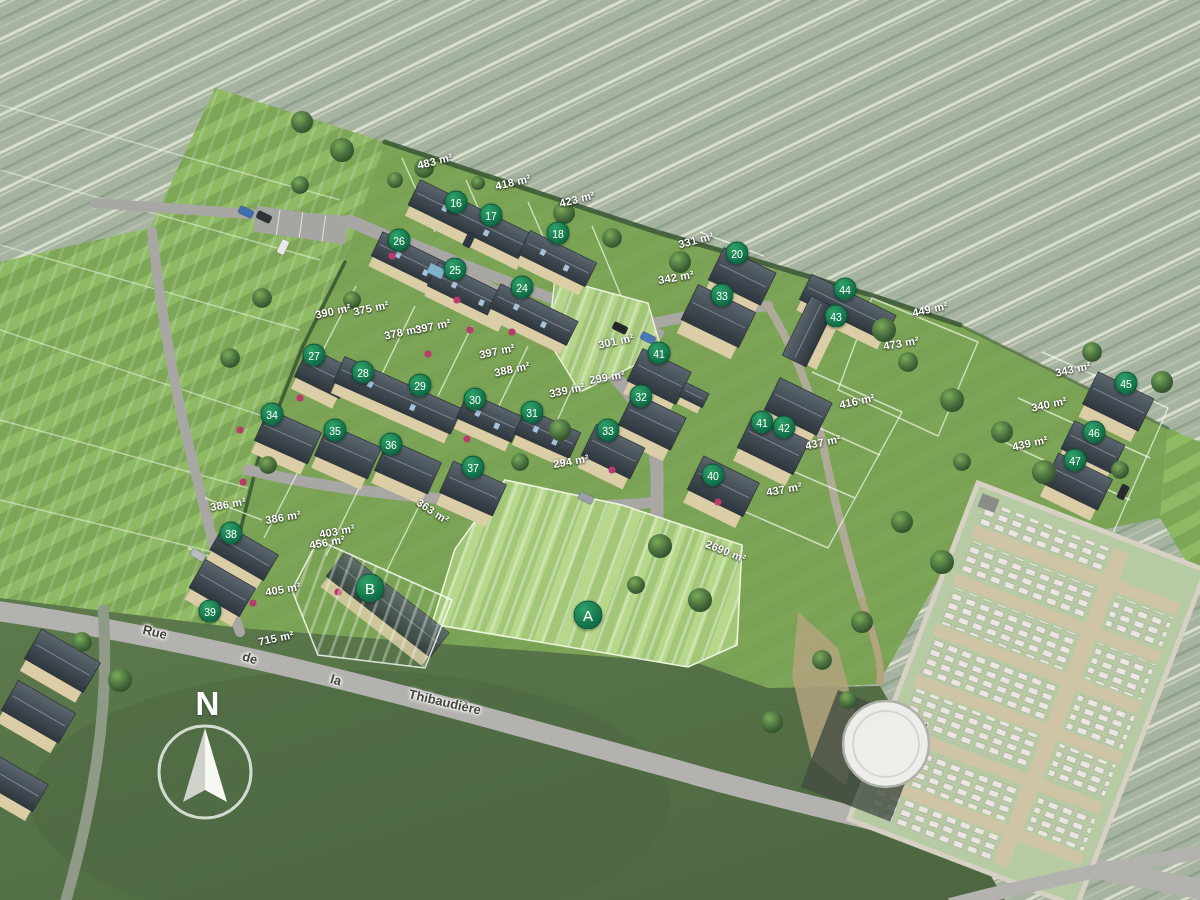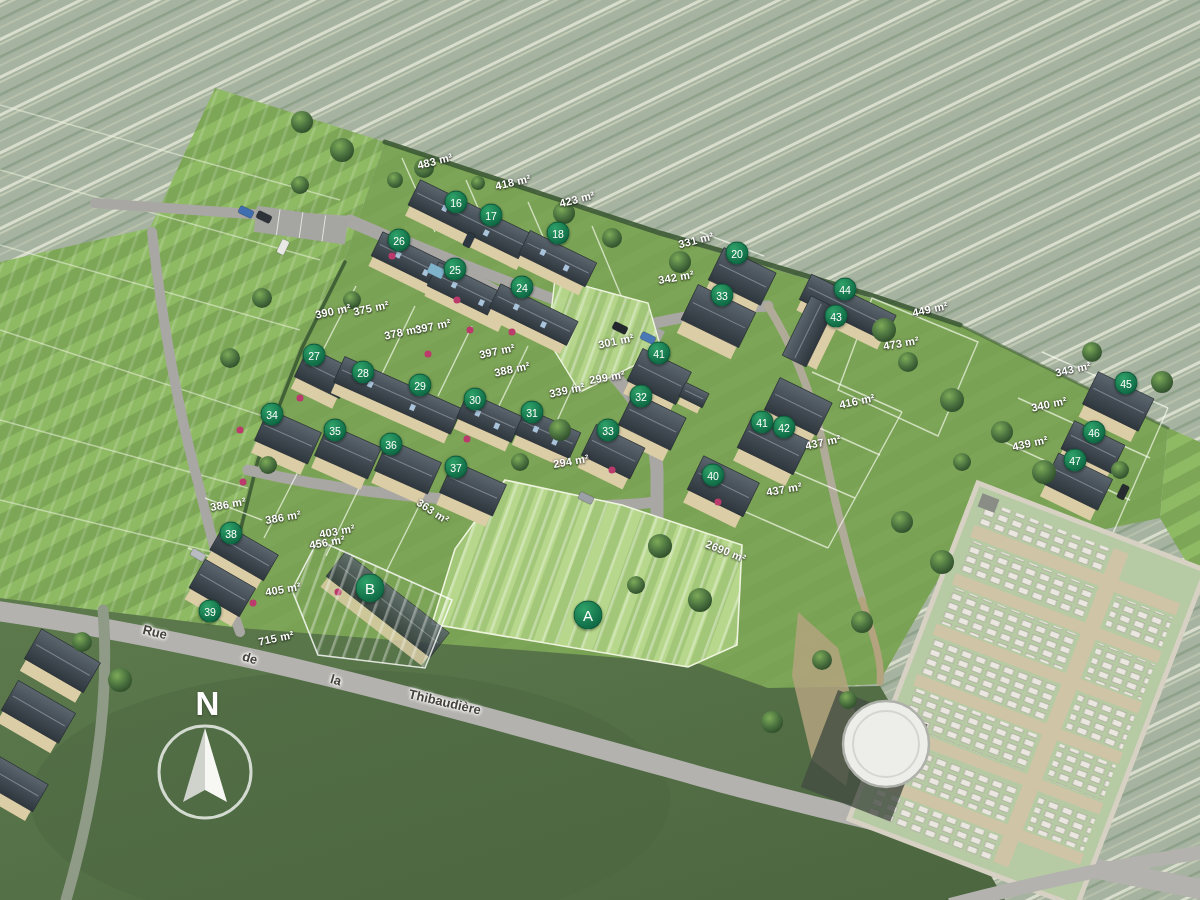--- a/index.html
+++ b/index.html
@@ -489,21 +489,21 @@
       <div class="lot-marker" style="left: 641px; top: 396px; transform: translate(-50%, -50%) rotate(0deg);">32</div>
       <div class="lot-marker" style="left: 784px; top: 383px; transform: translate(-50%, -50%) rotate(0deg); margin-top: 44px;">42</div>
       <div class="lot-marker" style="left: 762px; top: 422px; transform: translate(-50%, -50%) rotate(0deg);">41</div>
       <div class="lot-marker" style="left: 713px; top: 463px; transform: translate(-50%, -50%) rotate(0deg); margin-top: 12px;">40</div>
       <div class="lot-marker" style="left: 1126px; top: 383px; transform: translate(-50%, -50%) rotate(0deg);">45</div>
       <div class="lot-marker" style="left: 1094px; top: 432px; transform: translate(-50%, -50%) rotate(0deg);">46</div>
       <div class="lot-marker" style="left: 1075px; top: 460px; transform: translate(-50%, -50%) rotate(0deg);">47</div>
       <div class="lot-marker" style="left: 272px; top: 414px; transform: translate(-50%, -50%) rotate(0deg);">34</div>
       <div class="lot-marker" style="left: 335px; top: 430px; transform: translate(-50%, -50%) rotate(0deg);">35</div>
       <div class="lot-marker" style="left: 391px; top: 444px; transform: translate(-50%, -50%) rotate(0deg);">36</div>
-      <div class="lot-marker" style="left: 456px; top: 467px; transform: translate(-50%, -50%) rotate(0deg);">37</div>
+      <div class="lot-marker" style="left: 473px; top: 467px; transform: translate(-50%, -50%) rotate(0deg);">37</div>
       <div class="lot-marker" style="left: 608px; top: 430px; transform: translate(-50%, -50%) rotate(0deg);">33</div>
       <div class="lot-marker" style="left: 231px; top: 533px; transform: translate(-50%, -50%) rotate(0deg);">38</div>
       <div class="lot-marker" style="left: 210px; top: 573px; transform: translate(-50%, -50%) rotate(0deg); margin-top: 38px;">39</div>
       <div class="lot-marker zone-marker" style="left: 588px; top: 615px; transform: translate(-50%, -50%) rotate(0deg);">A</div>
       <div class="lot-marker zone-marker" style="left: 370px; top: 588px; transform: translate(-50%, -50%) rotate(0deg);">B</div>
       <div class="area-label" style="left: 435px; top: 161px; transform: translate(-50%, -50%) rotate(-14deg);">483 m²</div>
       <div class="area-label" style="left: 513px; top: 182px; transform: translate(-50%, -50%) rotate(-13deg);">418 m²</div>
       <div class="area-label" style="left: 577px; top: 199px; transform: translate(-50%, -50%) rotate(-14deg);">423 m²</div>
       <div class="area-label" style="left: 696px; top: 240px; transform: translate(-50%, -50%) rotate(-14deg);">331 m²</div>
       <div class="area-label" style="left: 676px; top: 277px; transform: translate(-50%, -50%) rotate(-10deg);">342 m²</div>

